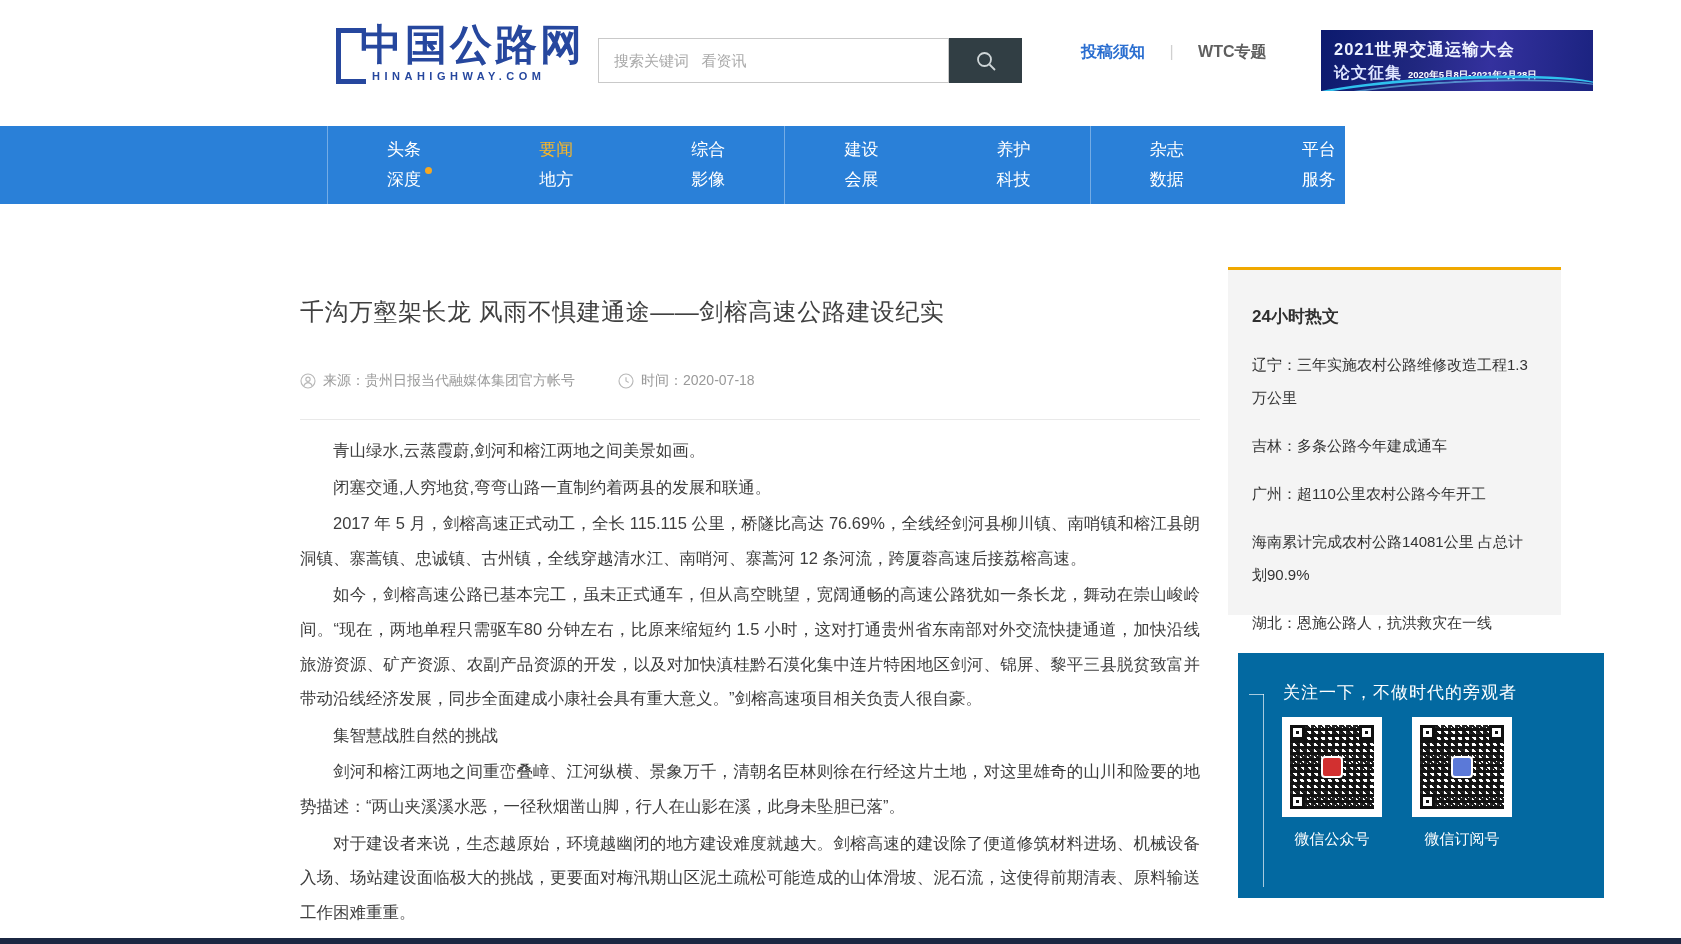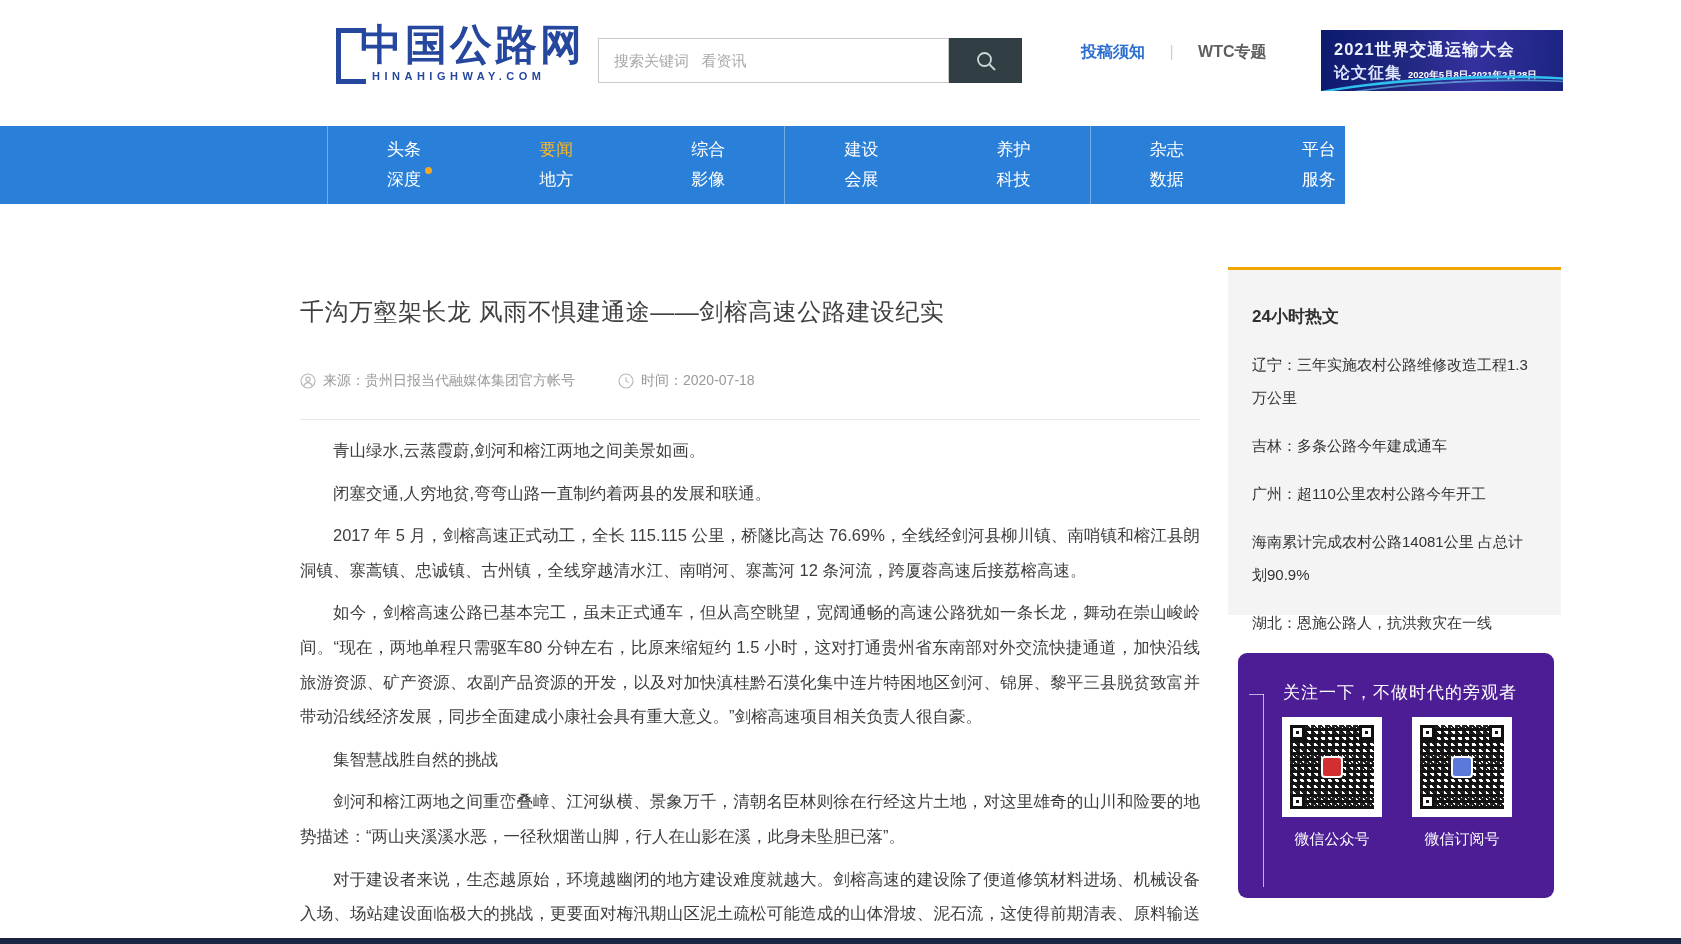--- a/index.html
+++ b/index.html
@@ -19,21 +19,21 @@
   .search { position:absolute; left:598px; top:38px; display:flex; height:45px; }
   .search input { width:351px; height:45px; border:1px solid #c9c9c9; outline:none; padding:0 15px; font-size:15px; color:#333; font-family:inherit; }
   .search input::placeholder { color:#a9a9a9; }
   .search-btn { width:73px; height:45px; background:#313e44; border:none; cursor:pointer; display:flex; align-items:center; justify-content:center; }
 
   .header-links { position:absolute; left:1081px; top:42px; font-size:16px; white-space:nowrap; }
   .header-links .lnk1 { color:#2a6ed0; font-weight:bold; }
   .header-links .sep { color:#d0d0d0; margin:0 20px; font-weight:normal; }
   .header-links .lnk2 { color:#5f5f5f; font-weight:bold; }
 
-  .banner { position:absolute; left:1321px; top:30px; width:242px; height:61px; display:block;
+  .banner { position:absolute; left:1321px; top:30px; width:272px; height:61px; display:block;
             background:linear-gradient(97deg,#0c1a6e 0%,#20277f 35%,#34319e 62%,#1b2380 100%);
             overflow:hidden; color:#fff; }
   .banner-line1 { font-size:16.5px; font-weight:bold; letter-spacing:1px; color:#eef2ff; margin:9px 0 2px 13px; white-space:nowrap; }
   .banner-line2 { margin-left:13px; white-space:nowrap; display:flex; align-items:baseline; }
   .banner-line2 .b2 { font-size:16px; font-weight:bold; color:#dfe6ff; letter-spacing:1px; }
   .banner-date { font-size:9.5px; font-weight:bold; color:#ffffff; margin-left:6px; }
   .banner .arc1 { position:absolute; bottom:-30px; left:-40px; width:330px; height:44px; border-radius:50%;
                   border-top:3px solid #2fc1ee; transform:rotate(-3deg); }
   .banner .arc2 { position:absolute; bottom:-34px; left:-30px; width:330px; height:44px; border-radius:50%;
                   border-top:2px solid rgba(120,220,255,.55); transform:rotate(-3deg); }
@@ -48,29 +48,29 @@
   .dot { position:absolute; top:-3px; right:-11px; width:7px; height:7px; border-radius:50%; background:#f6a822; }
 
   
   .article { position:absolute; left:300px; top:297px; width:900px; }
   .article-title { font-size:24px; font-weight:500; color:#404040; line-height:1.25; letter-spacing:.5px; }
   .article-meta { position:relative; margin-top:45px; height:20px; font-size:14px; color:#999; }
   .meta-source { position:absolute; left:0; top:0; display:flex; align-items:center; gap:7px; }
   .meta-time { position:absolute; left:318px; top:0; display:flex; align-items:center; gap:7px; }
   .article-divider { margin-top:27px; border:none; border-top:1px solid #e9e9e9; height:0; }
   .article-body { margin-top:13px; }
-  .article-body p { font-size:16.5px; color:#3d3d3d; line-height:34.6px; text-align:justify; text-indent:2em; margin-top:8px; }
+  .article-body p { font-size:16.5px; color:#3d3d3d; line-height:34.6px; text-align:justify; text-indent:2em; margin-top:2px; }
 
   
   .hot-box { position:absolute; left:1228px; top:267px; width:333px; height:348px; background:#f4f4f4;
              border-top:3px solid #f0a800; padding:35px 24px; }
   .hot-title { font-size:17px; font-weight:bold; color:#2f2f2f; margin-bottom:20px; }
   .hot-item { display:block; font-size:15px; color:#333; line-height:33px; margin-bottom:15px; }
 
-  .follow-box { position:absolute; left:1238px; top:653px; width:316px; height:245px; background:#4c1d95; color:#fff;border-radius:9px; }
+  .follow-box { position:absolute; left:1238px; top:653px; width:366px; height:245px; background:#0369a1; color:#fff; }
   .corner-line-v { position:absolute; left:25px; top:41px; width:1px; height:193px; background:rgba(255,255,255,.65); }
   .corner-line-h { position:absolute; left:11px; top:41px; width:15px; height:1px; background:rgba(255,255,255,.65); }
   .follow-title { position:absolute; left:45px; top:28px; font-size:17px; letter-spacing:1px; white-space:nowrap; }
   .qr-tile { position:absolute; top:64px; width:100px; height:100px; background:#fff; padding:8px; }
   .qr-tile.t1 { left:44px; } .qr-tile.t2 { left:174px; }
   .qr { position:relative; width:84px; height:84px; background-color:#fff;
         background-image:
           repeating-linear-gradient(90deg, rgba(17,17,17,.92) 0 3px, transparent 3px 7px),
           repeating-linear-gradient(0deg, #141414 0 3px, transparent 3px 6px),
           repeating-linear-gradient(45deg, #1d1d1d 0 2px, #fff 2px 5px); }

